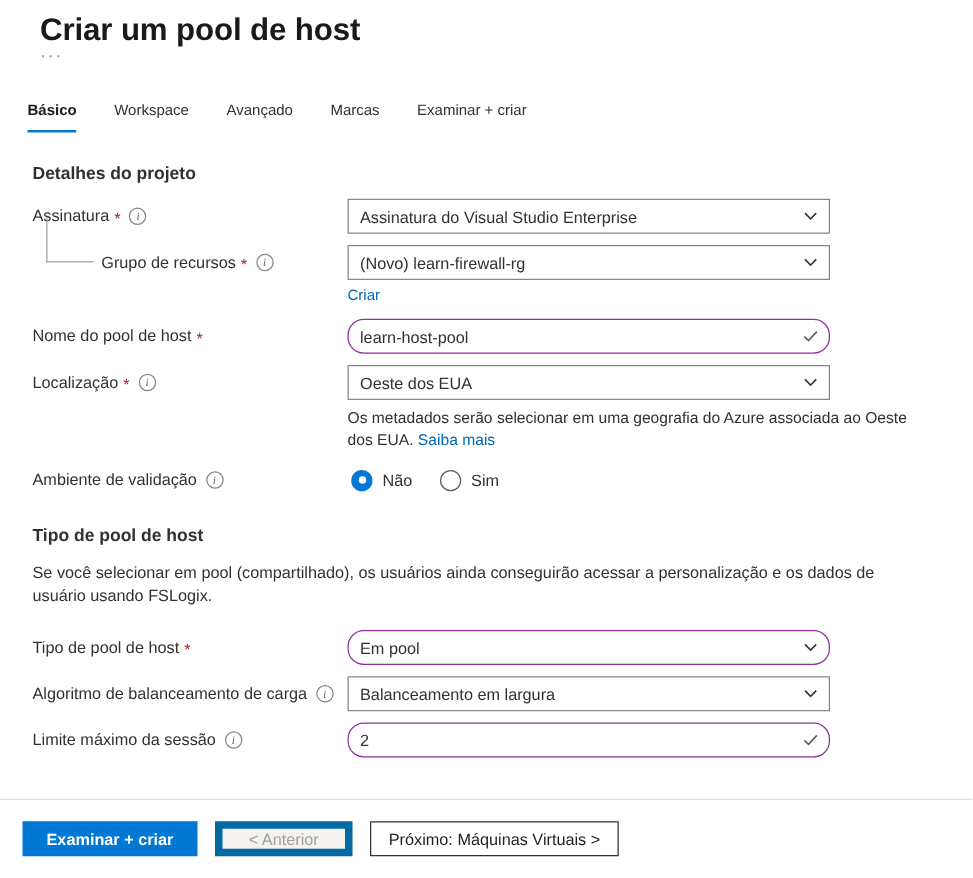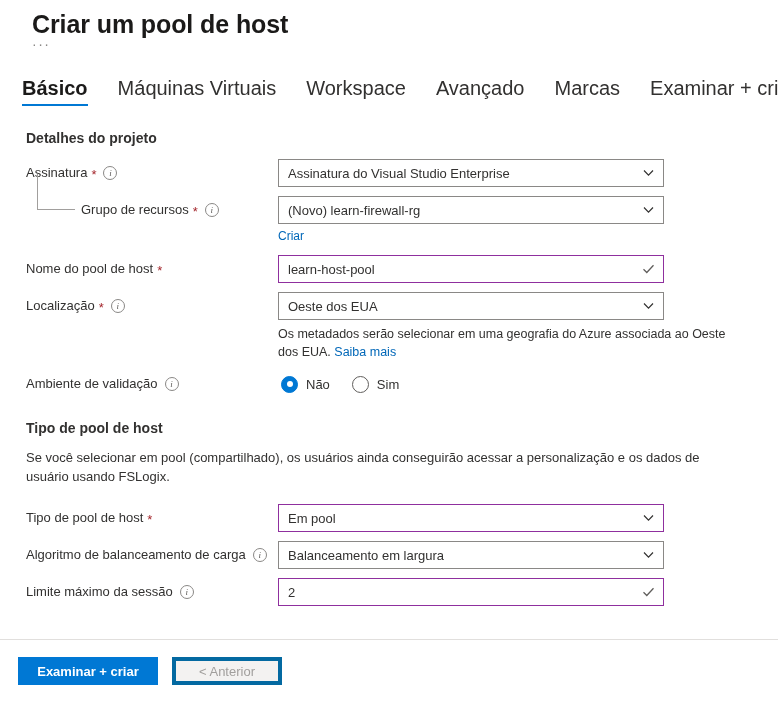--- a/index.html
+++ b/index.html
@@ -68,21 +68,21 @@
 
   
   .tabs {
     display: flex;
     align-items: flex-end;
     padding: 38px 0 0 22px;
     height: 52px;
   }
   .tab {
     position: relative;
-    font-size: 20px;
+    font-size: 12px;
     line-height: 18px;
     color: #323130;
     padding: 0 0 9px 0;
     margin-right: 30px;
     cursor: pointer;
     white-space: nowrap;
   }
   .tab.active {
     font-weight: 600;
     color: #1b1a19;
@@ -189,21 +189,21 @@
     background: #fff;
     display: flex;
     align-items: center;
     padding: 0 30px 0 9px;
     font-size: 13px;
     color: #323130;
     cursor: pointer;
     overflow: hidden;
     white-space: nowrap;
   }
-  .control.purple { border-color: #8f2f9e; }
+  .control.purple { border-color: #8f2f9e; border-radius: 13px; }
   .control.textbox { cursor: text; }
 
   .chevron {
     position: absolute;
     right: 9px;
     top: 50%;
     transform: translateY(-50%);
     width: 11px;
     height: 11px;
     pointer-events: none;
@@ -323,21 +323,21 @@
   }
   .btn-primary {
     background: #0078d4;
     color: #ffffff;
     font-weight: 600;
     min-width: 140px;
   }
   .btn-disabled {
     background: #f3f2f1;
     color: #a19f9d;
-    border: 4px solid #0369a1;
+    border: 6px solid #0369a1;
     min-width: 110px;
     cursor: default;
   }
   .btn-outline {
     background: #ffffff;
     color: #201f1e;
     border: 1px solid #323130;
   }
 </style>
 </head>
@@ -346,21 +346,20 @@
 <div class="page">
 
 
   <div class="title-row">
     <div class="page-title">Criar um pool de host</div>
     <div class="title-ellipsis">···</div>
   </div>
 
   <div class="tabs">
     <div class="tab active">Básico</div>
-    <div class="tab">Máquinas Virtuais</div>
     <div class="tab">Workspace</div>
     <div class="tab">Avançado</div>
     <div class="tab">Marcas</div>
     <div class="tab">Examinar + criar</div>
   </div>
 
   <div class="form-body">
 
     <div class="section-head">Detalhes do projeto</div>
 
@@ -513,15 +512,16 @@
         </div>
       </div>
     </div>
 
   </div>
 
   <div class="footer-divider"></div>
   <div class="footer">
     <button class="btn btn-primary">Examinar + criar</button>
     <button class="btn btn-disabled">&lt; Anterior</button>
+    <button class="btn btn-outline">Próximo: Máquinas Virtuais &gt;</button>
   </div>
 
 </div>
 
 </body></html>

